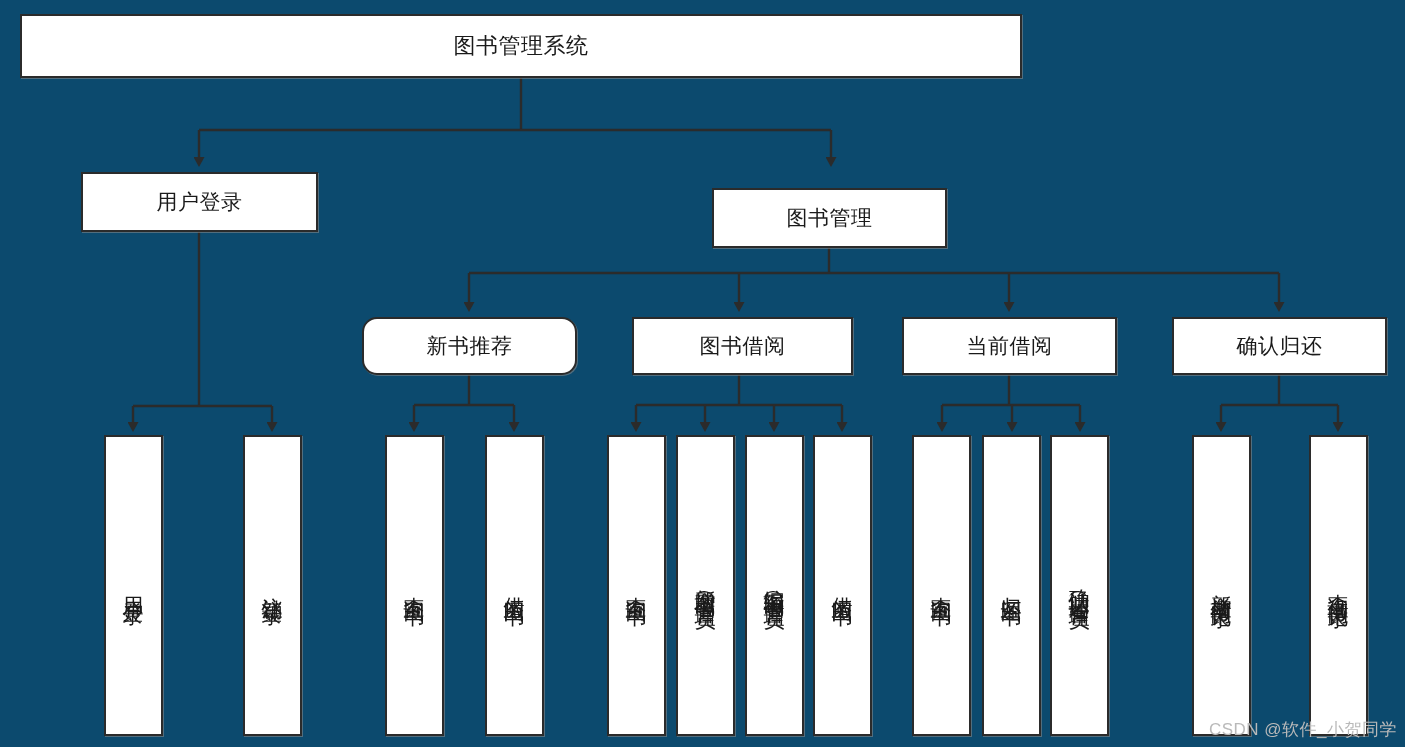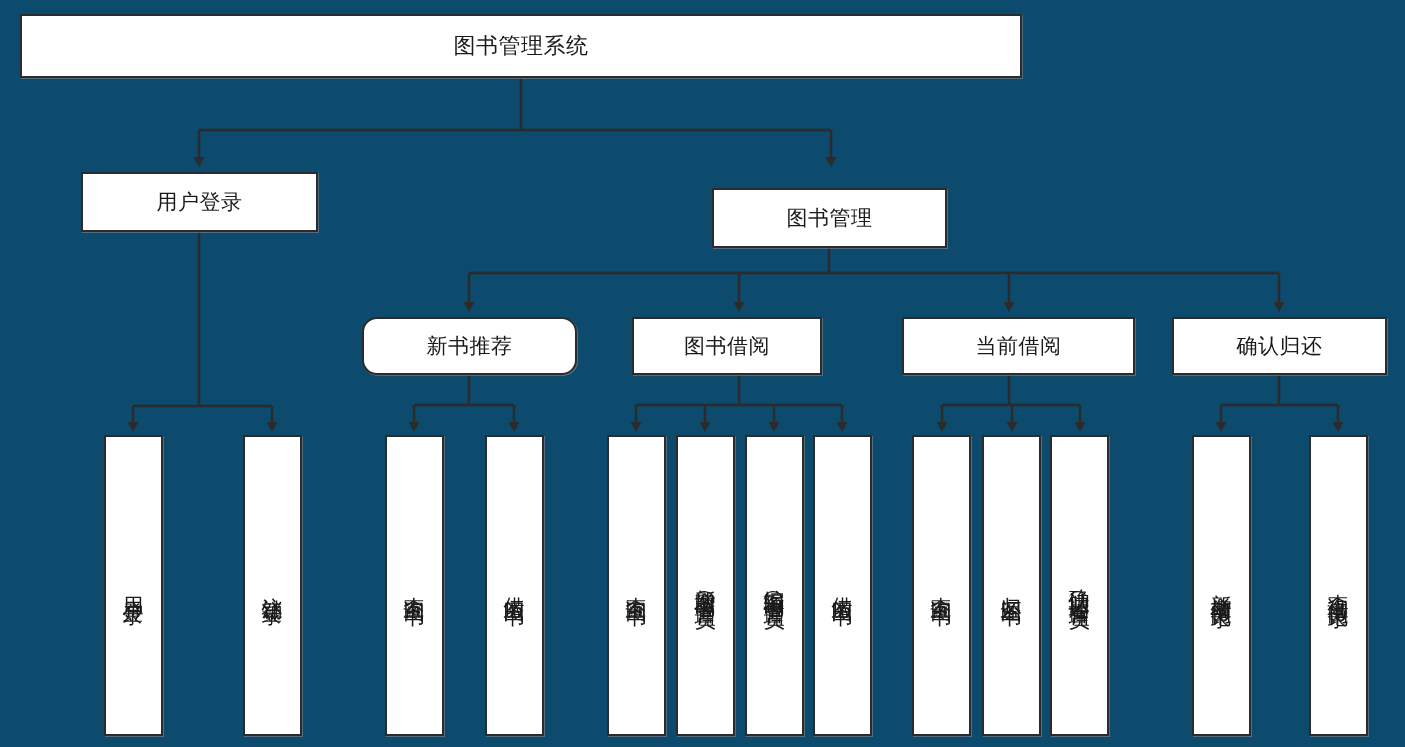--- a/index.html
+++ b/index.html
@@ -136,25 +136,25 @@
   </div>
 
   <div class="node horiz" style="left:712px; top:188px; width:235px; height:60px;">
     <span class="label">图书管理</span>
   </div>
 
   <div class="node horiz" style="left:362px; top:317px; width:215px; height:58px;border-radius:15px;">
     <span class="label">新书推荐</span>
   </div>
 
-  <div class="node horiz" style="left:632px; top:317px; width:190px; height:58px;">
+  <div class="node horiz" style="left:632px; top:317px; width:221px; height:58px;">
     <span class="label">图书借阅</span>
   </div>
 
-  <div class="node horiz" style="left:902px; top:317px; width:233px; height:58px;">
+  <div class="node horiz" style="left:902px; top:317px; width:215px; height:58px;">
     <span class="label">当前借阅</span>
   </div>
 
   <div class="node horiz" style="left:1172px; top:317px; width:215px; height:58px;">
     <span class="label">确认归还</span>
   </div>
 
   <div class="node vert" style="left:104px; top:435px; width:59px; height:301px;">
     <span class="label">用户登录</span>
   </div>
@@ -192,14 +192,15 @@
     <span class="label">确认归还（管理员）</span>
   </div>
 
   <div class="node vert" style="left:1192px; top:435px; width:59px; height:301px;">
     <span class="label">新增借阅记录</span>
   </div>
   <div class="node vert" style="left:1309px; top:435px; width:59px; height:301px;">
     <span class="label">查询借阅记录</span>
   </div>
 
+  <div class="watermark">CSDN @软件_小贺同学</div>
 
 </div>
 
 </body></html>

